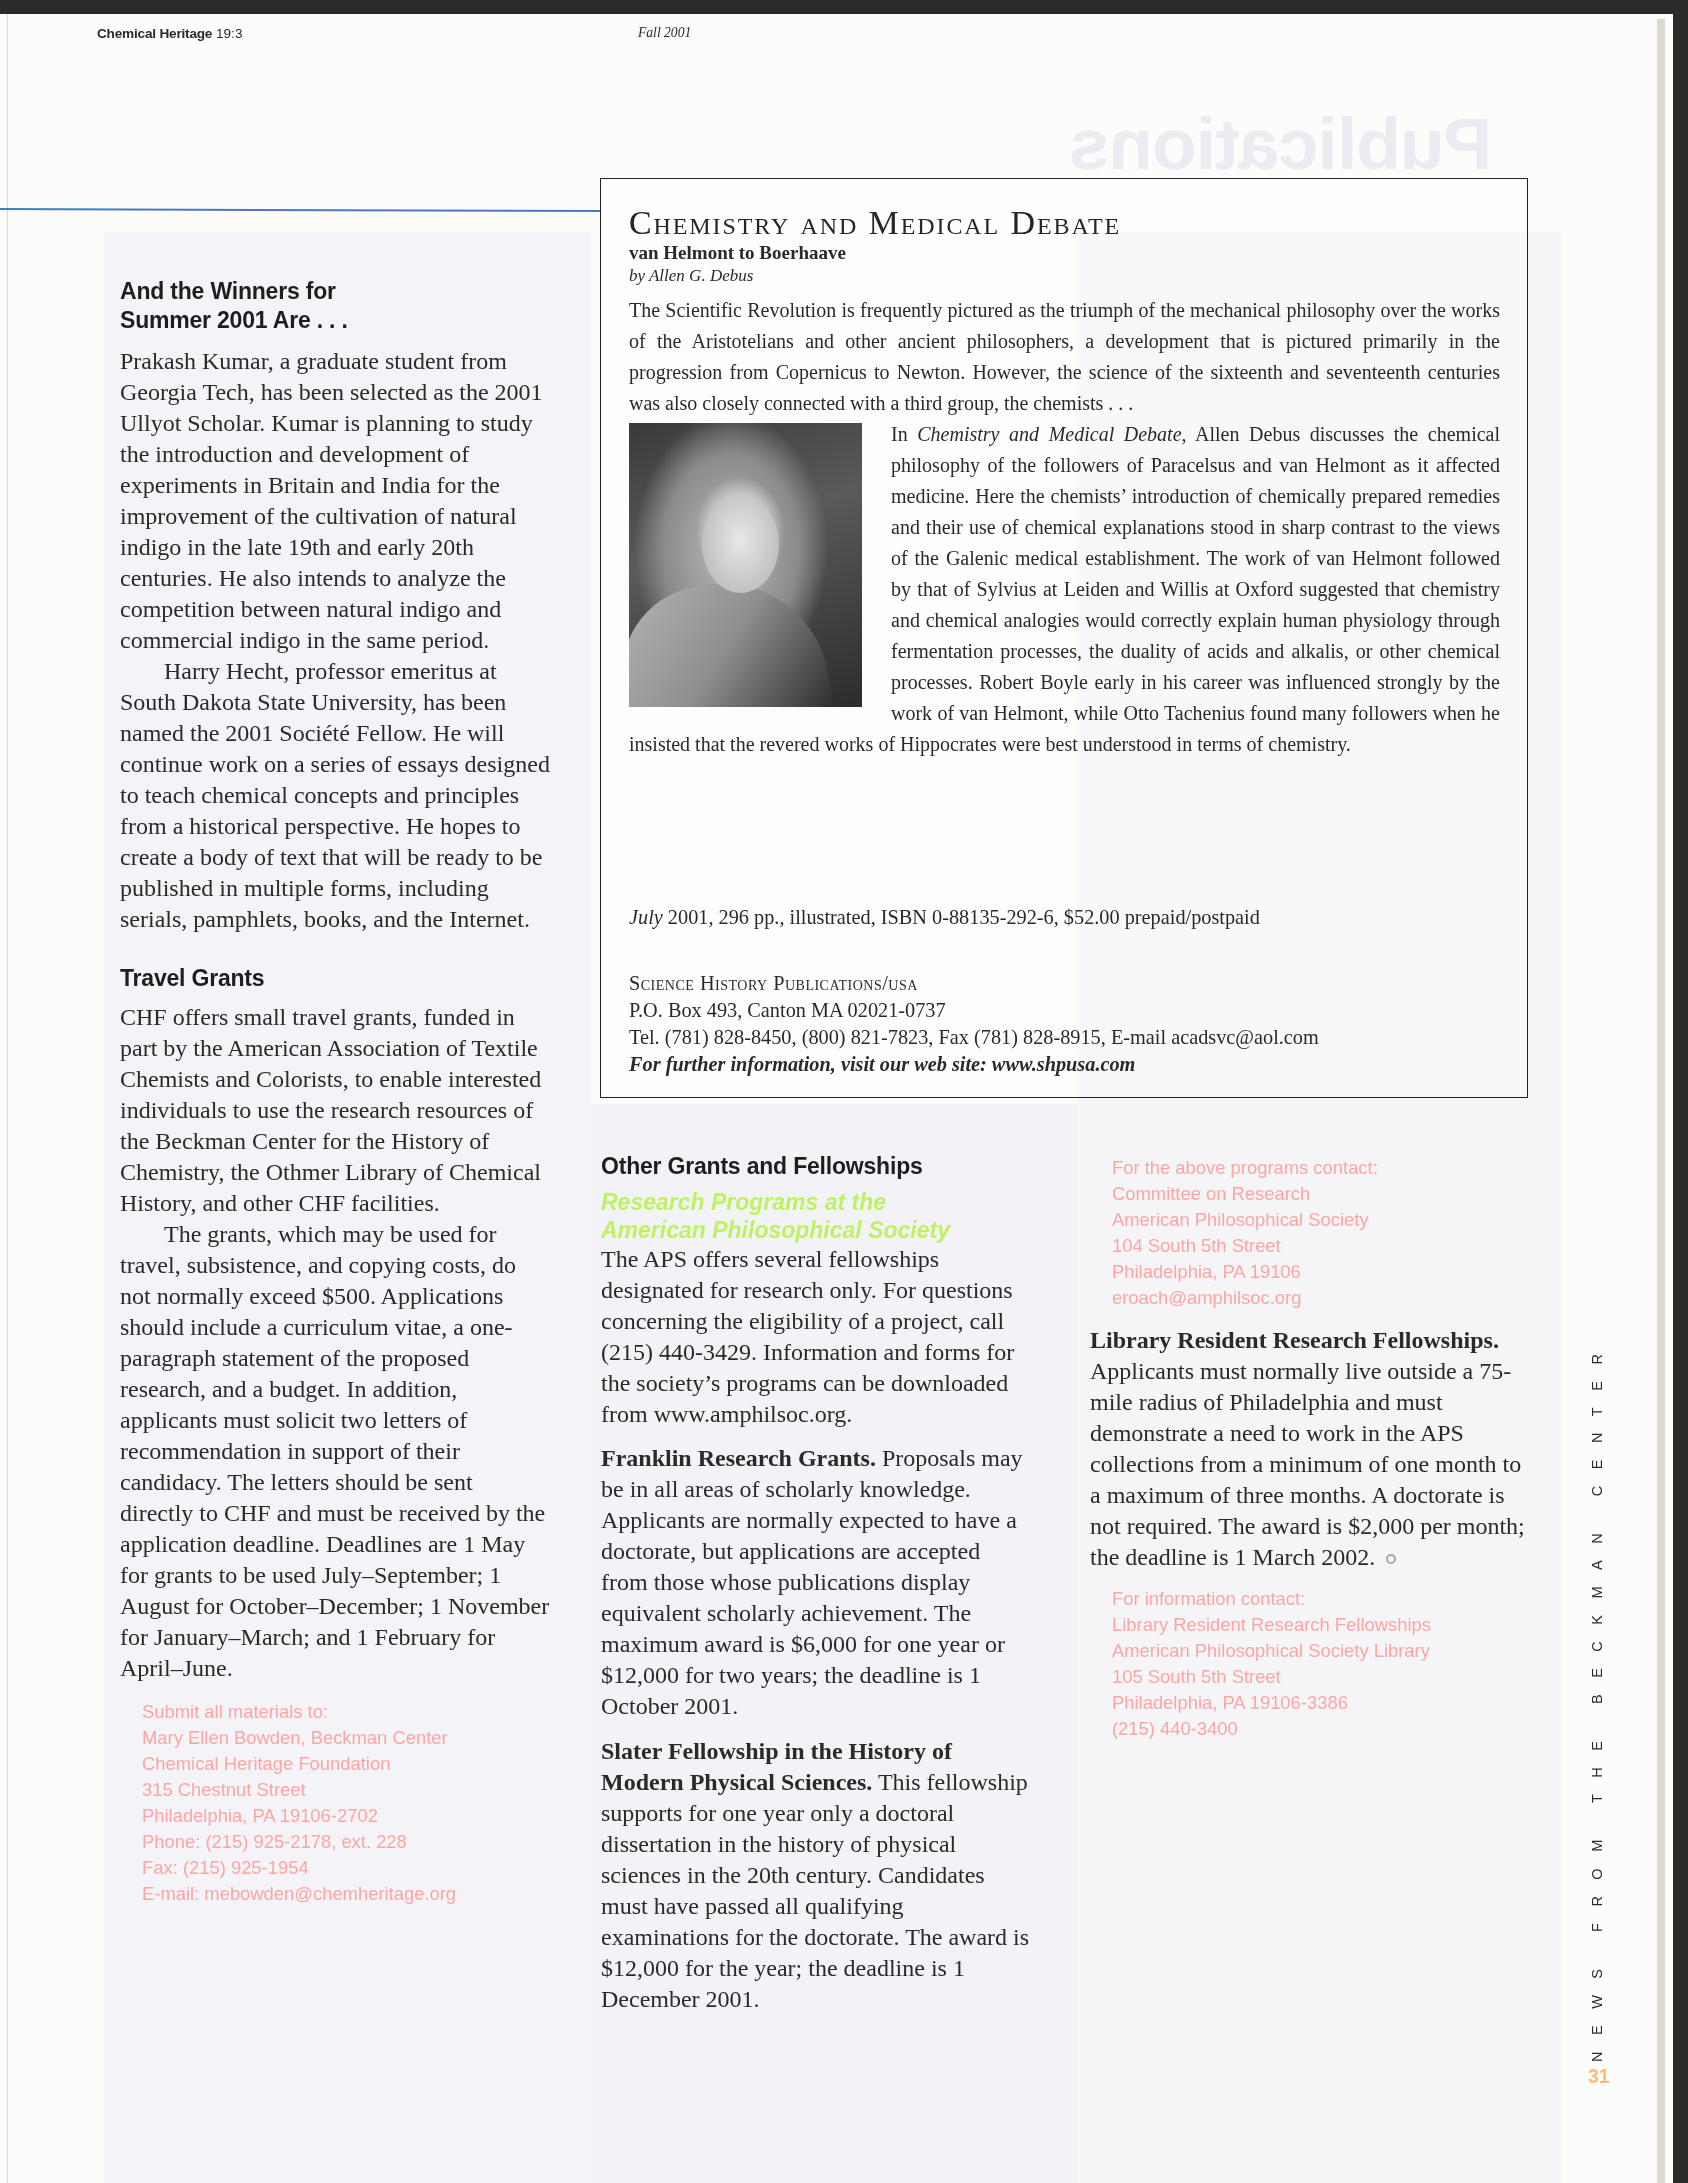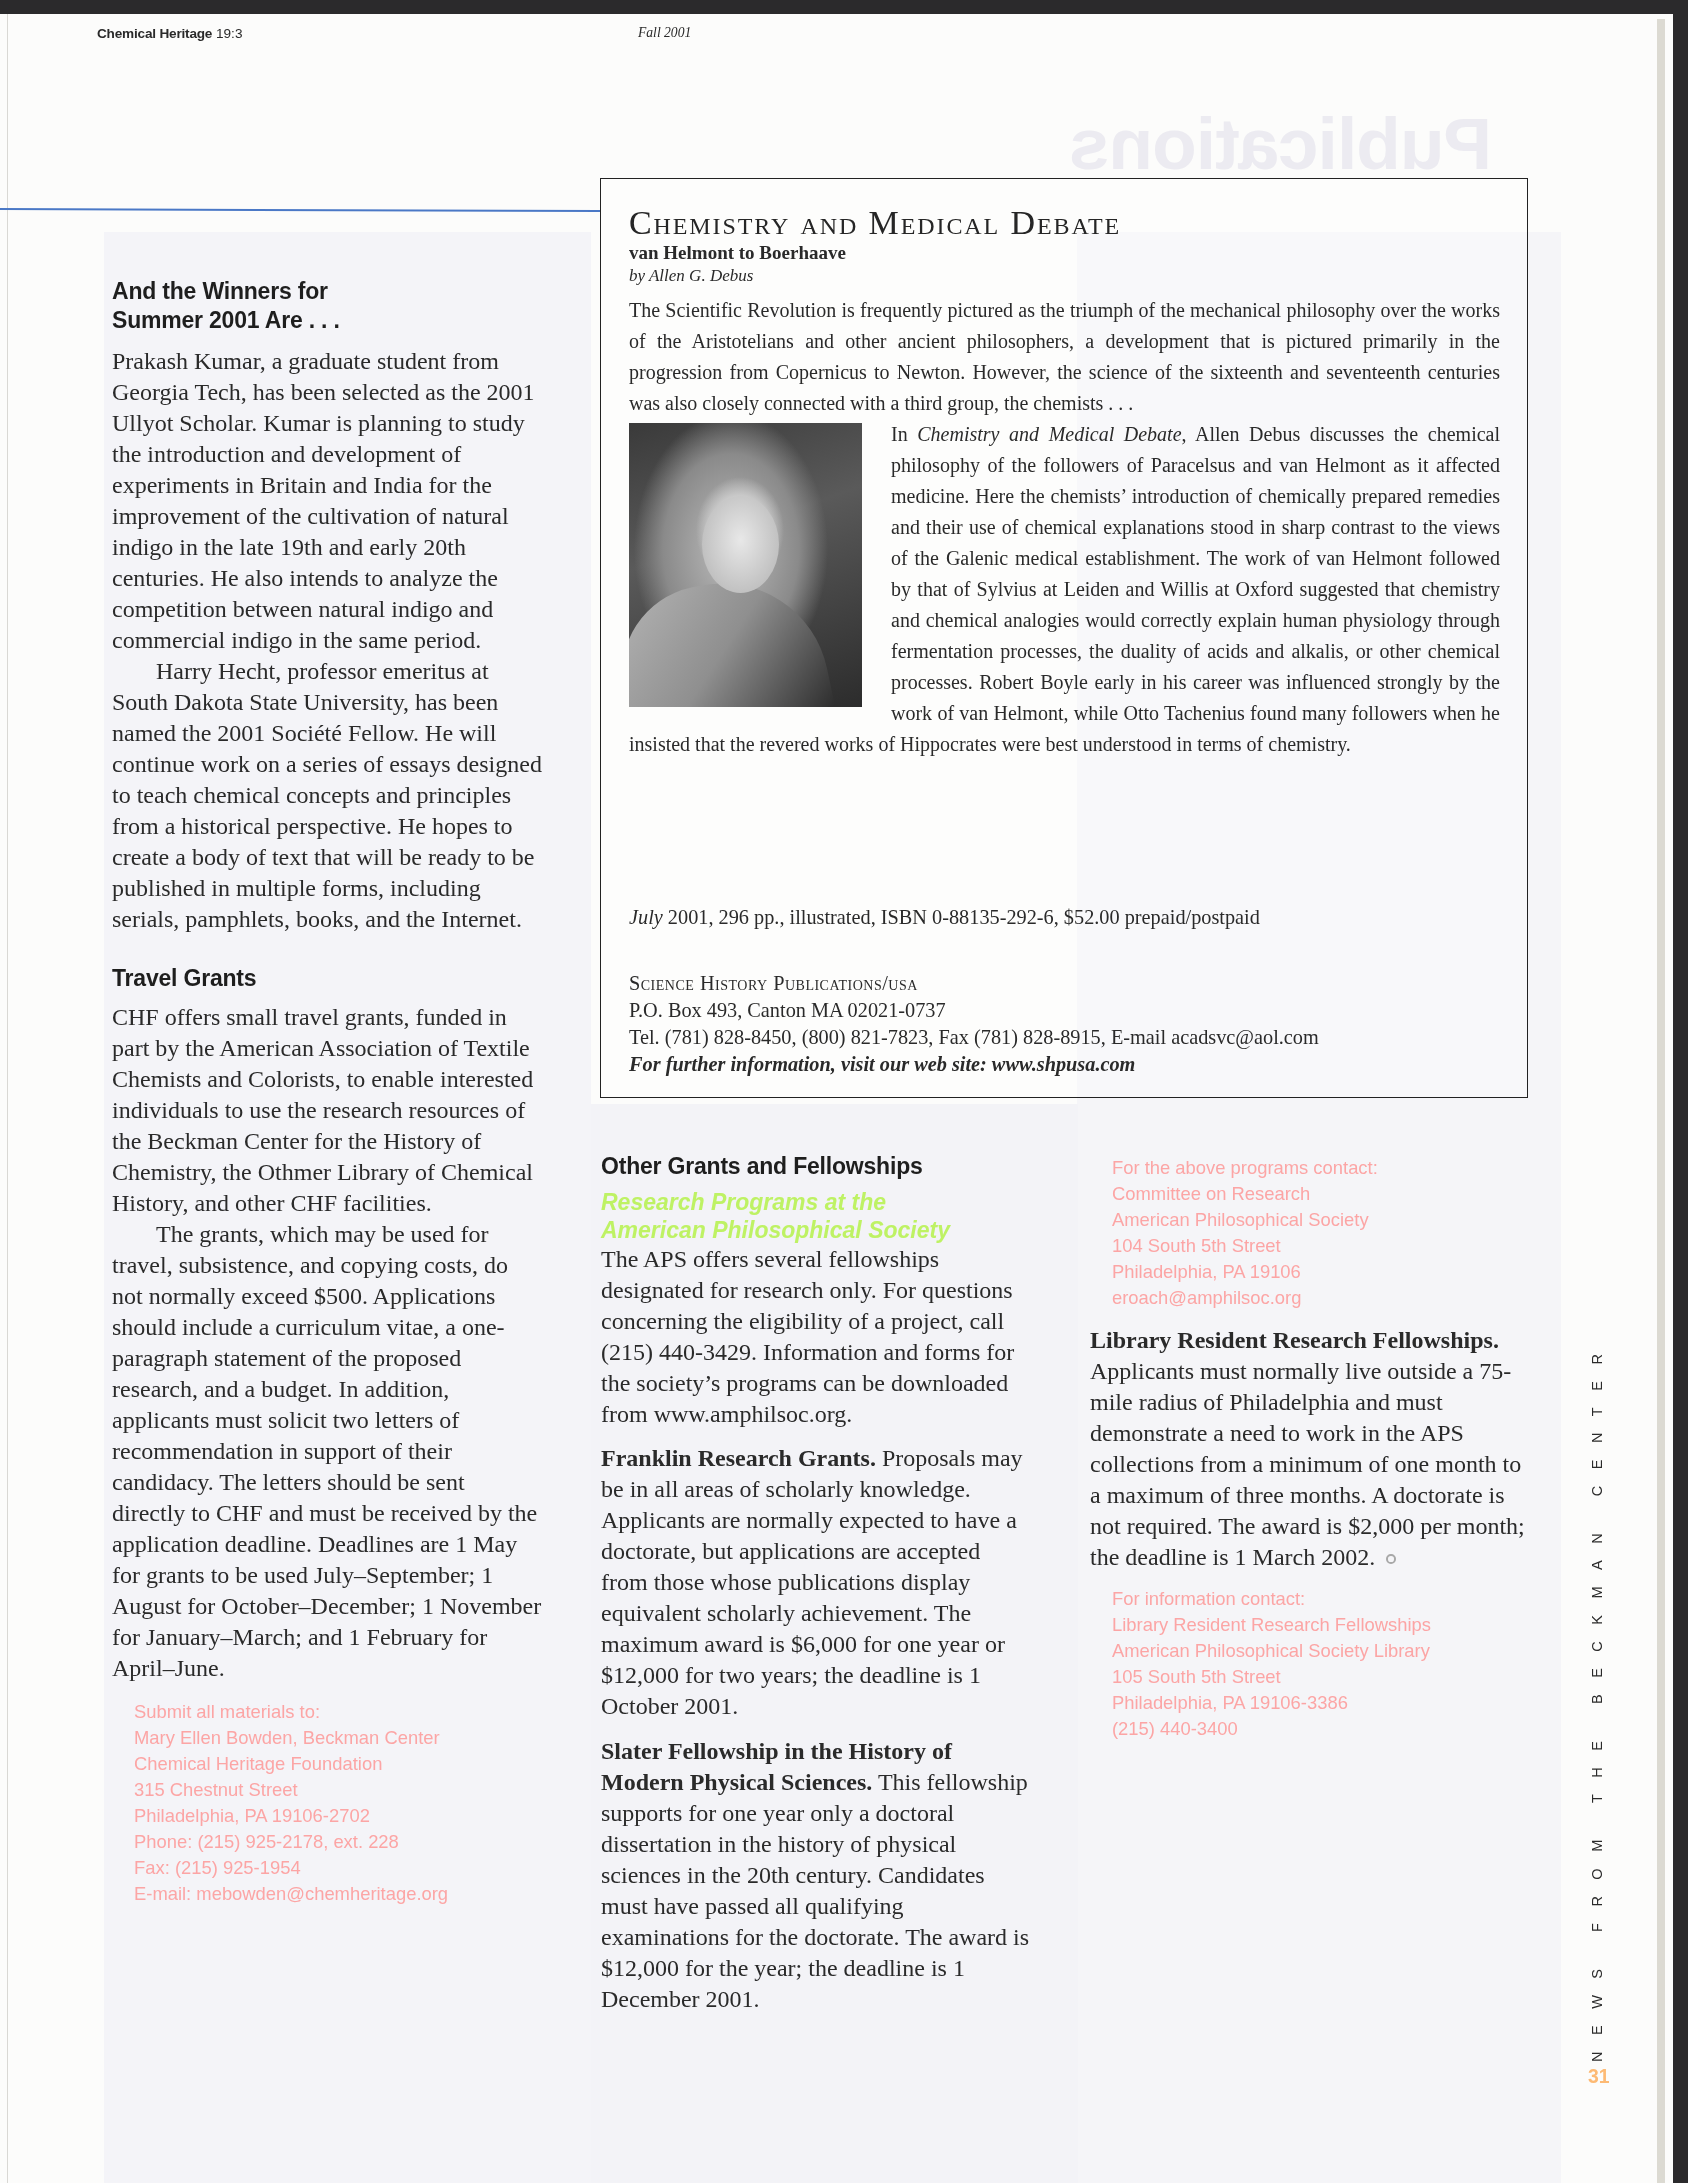--- a/index.html
+++ b/index.html
@@ -146,21 +146,21 @@
     <span class="i">July</span><span> 2001, 296 pp., illustrated,  ISBN 0-88135-292-6,  $52.00 prepaid/postpaid</span>
   </div>
   <div class="publisher">
     <div class="pub-name">Science History Publications/usa</div>
     <div>P.O. Box 493, Canton MA 02021-0737</div>
     <div>Tel. (781) 828-8450, (800) 821-7823, Fax (781) 828-8915, E-mail acadsvc@aol.com</div>
     <div class="web">For further information, visit our web site: www.shpusa.com</div>
   </div>
 </div>
 
-<div class="col" style="left: 112px; top: 277px; width: 431px;">
+<div class="col" style="left: 120px; top: 277px; width: 431px;">
   <div class="sans-head" style="width: 300px;">And the Winners for Summer 2001 Are . . .</div>
   <p style="margin-top: 10.7px;">Prakash Kumar, a graduate student from Georgia Tech, has been selected as the 2001 Ullyot Scholar. Kumar is planning to study the introduction and development of experiments in Britain and India for the improvement of the cultivation of natural indigo in the late 19th and early 20th centuries. He also intends to analyze the competition between natural indigo and commercial indigo in the same period.</p>
   <p class="indent">Harry Hecht, professor emeritus at South Dakota State University, has been named the 2001 Société Fellow. He will continue work on a series of essays designed to teach chemical concepts and principles from a historical perspective. He hopes to create a body of text that will be ready to be published in multiple forms, including serials, pamphlets, books, and the Internet.</p>
   <div class="sans-head" style="margin-top: 29px;">Travel Grants</div>
   <p style="margin-top: 9.7px;">CHF offers small travel grants, funded in part by the American Association of Textile Chemists and Colorists, to enable interested individuals to use the research resources of the Beckman Center for the History of Chemistry, the Othmer Library of Chemical History, and other CHF facilities.</p>
   <p class="indent">The grants, which may be used for travel, subsistence, and copying costs, do not normally exceed $500. Applications should include a curriculum vitae, a one-paragraph statement of the proposed research, and a budget. In addition, applicants must solicit two letters of recommendation in support of their candidacy. The letters should be sent directly to CHF and must be received by the application deadline. Deadlines are 1 May for grants to be used July–September; 1 August for October–December; 1 November for January–March; and 1 February for April–June.</p>
   <div class="contact" style="margin-top: 14.5px; padding-left: 22px;">
     <div>Submit all materials to:</div>
     <div>Mary Ellen Bowden, Beckman Center</div>
     <div>Chemical Heritage Foundation</div>

